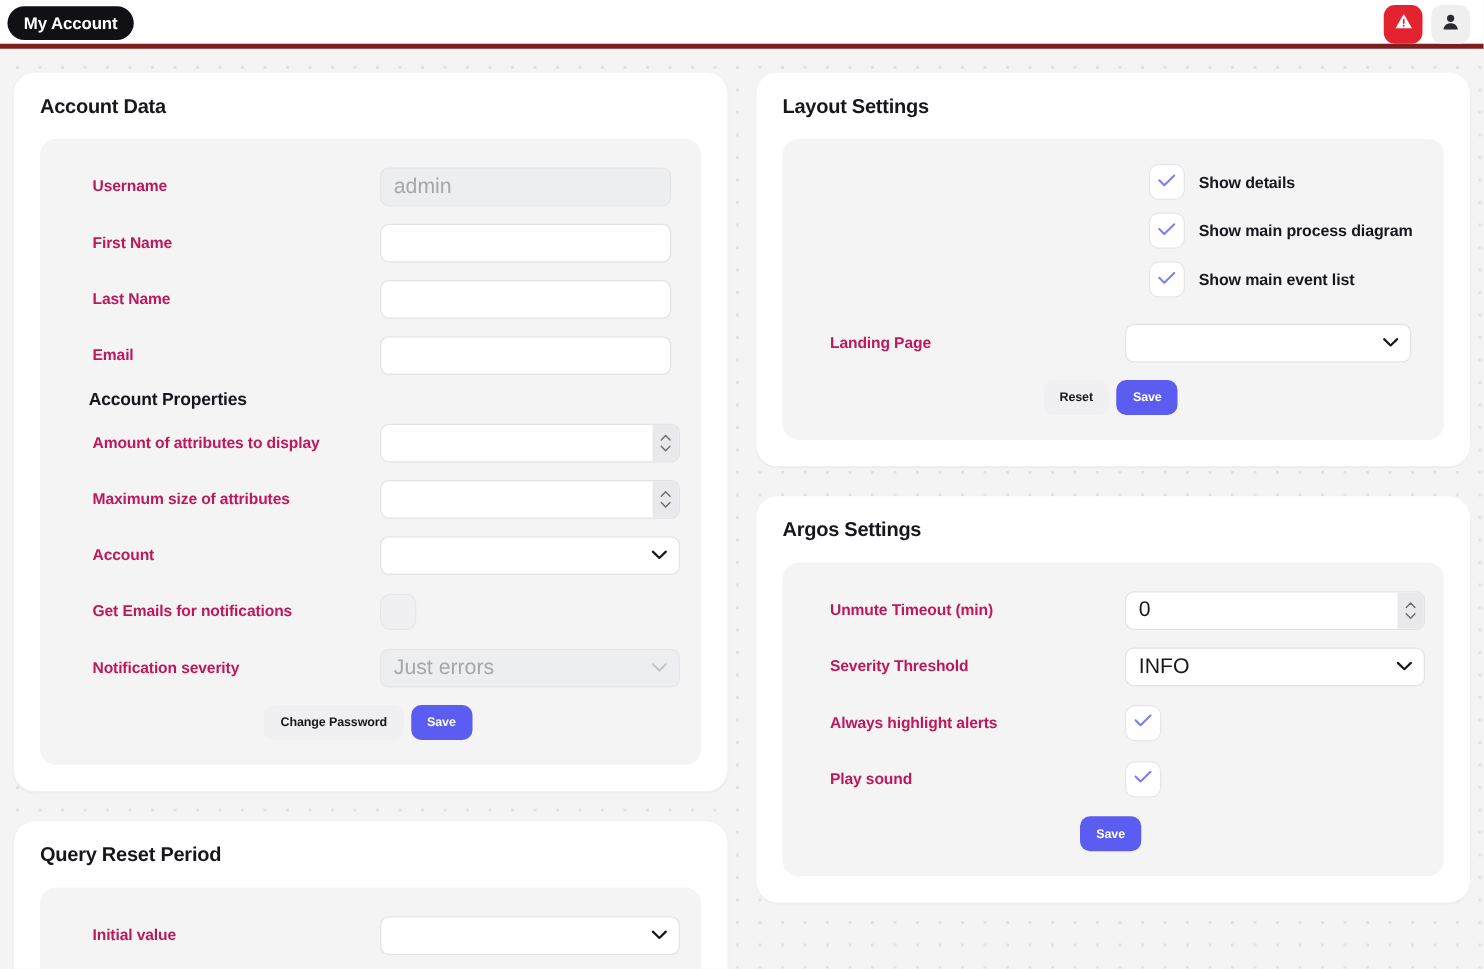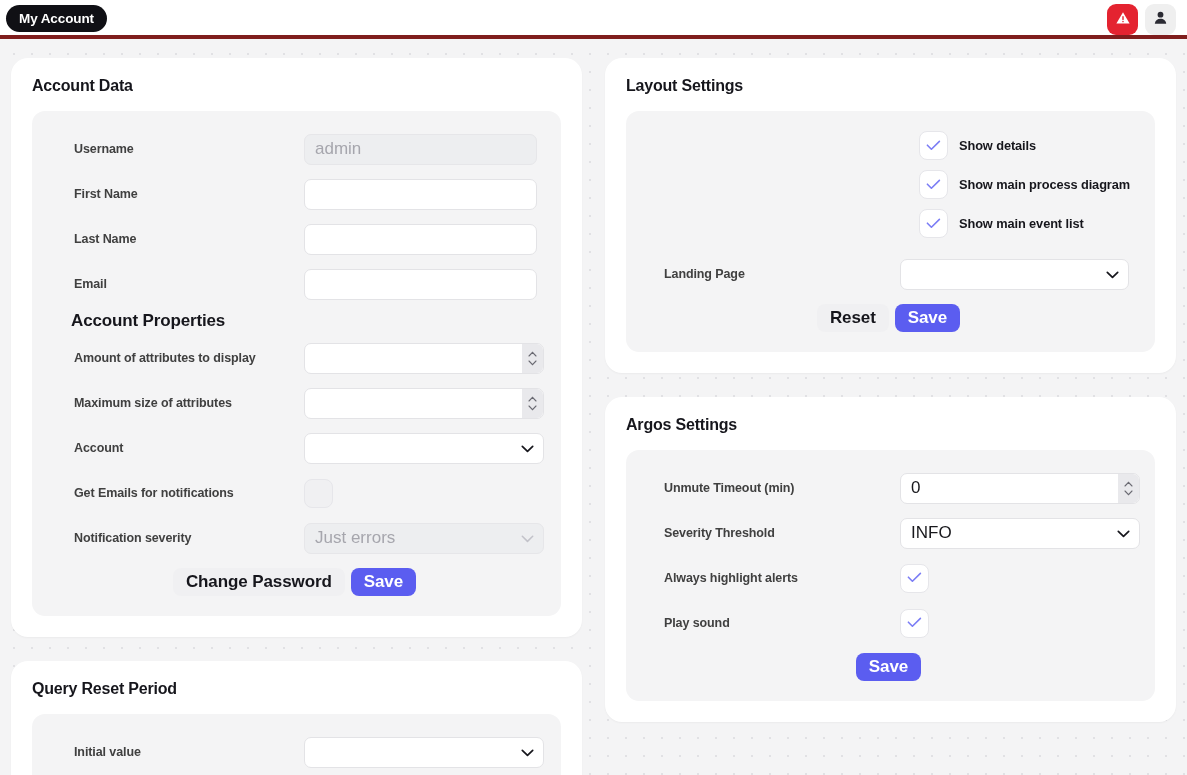--- a/index.html
+++ b/index.html
@@ -114,29 +114,29 @@
     display: flex;
     align-items: center;
     min-height: 36px;
     margin-bottom: 9px;
   }
   .row:last-child { margin-bottom: 0; }
 
   .row-label {
     font-size: 12.5px;
     font-weight: bold;
-    color: #404040;
+    color: #be185d;
     letter-spacing: -0.1px;
     flex: 0 0 auto;
   }
   .left-card .row-label { width: 252px; padding-left: 22px; }
   .right-card .row-label { width: 254px; padding-left: 18px; }
 
   .subhead {
-    font-size: 17px;
+    font-size: 14px;
     font-weight: bold;
     color: #16161c;
     letter-spacing: -0.15px;
     padding-left: 19px;
     margin: 9px 0 9px 0;
   }
 
   
   .field {
     height: 31px;
@@ -221,21 +221,21 @@
     display: flex;
     align-items: center;
     justify-content: center;
     gap: 6px;
     margin-top: 12px;
   }
   .btn {
     height: 28px;
     padding: 0 13px;
     border-radius: 8px;
-    font-size: 17px;
+    font-size: 10px;
     font-weight: bold;
     letter-spacing: -0.1px;
     display: flex;
     align-items: center;
     justify-content: center;
     border: none;
     font-family: "Liberation Sans", sans-serif;
     white-space: nowrap;
   }
   .btn-primary { background: #5b5df0; color: #ffffff; }

